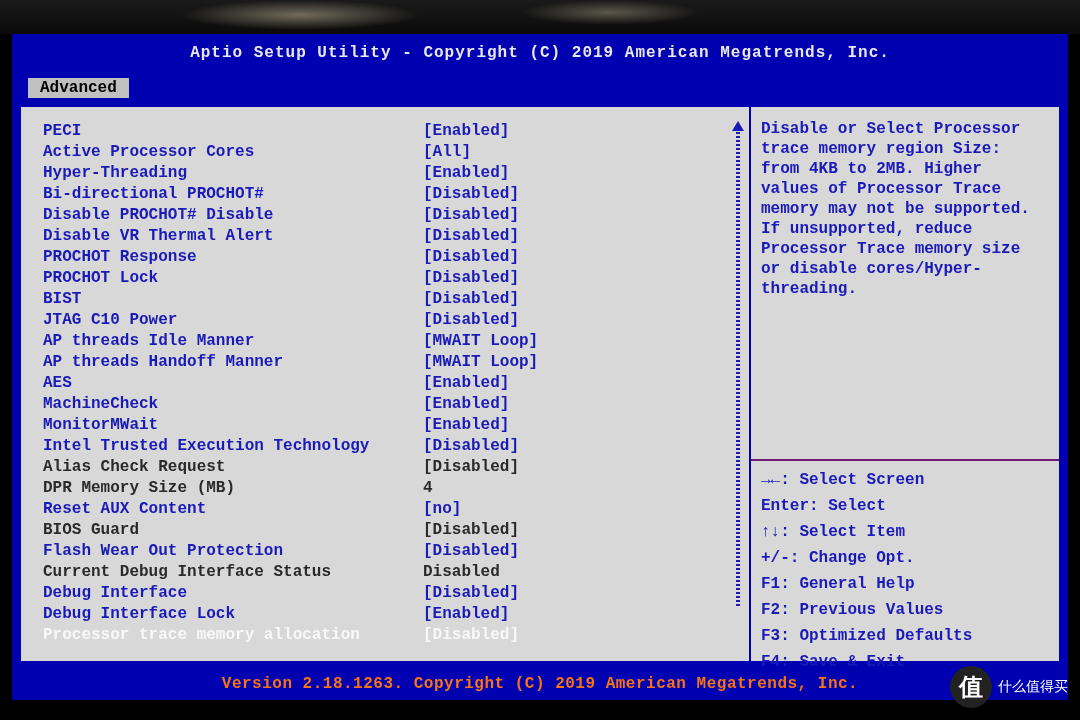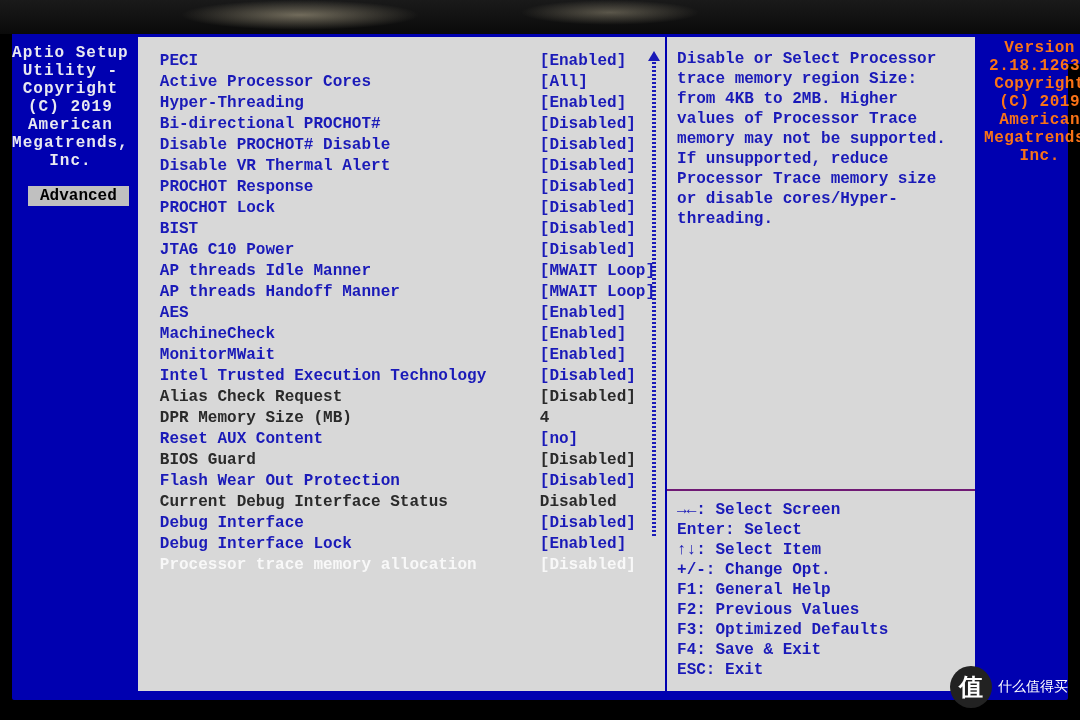--- a/index.html
+++ b/index.html
@@ -19,21 +19,21 @@
     }
     .screen {
       position: absolute;
       top: 34px;
       left: 12px;
       right: 12px;
       bottom: 20px;
       background: #0000b0;
       border-radius: 2px;
       display: flex;
-      flex-direction: row;
+      flex-direction: column;
     }
     .header-bar {
       height: 70px;
       background: #0000b0;
       color: #e8e8f0;
       display: flex;
       flex-direction: column;
     }
     .title-line {
       text-align: center;
@@ -130,21 +130,21 @@
       line-height: 1.25;
       border-bottom: 2px solid #701a75;
       word-break: break-word;
     }
     .keys-box {
       padding: 10px 10px;
       color: #1a1ab8;
       height: 200px;
       display: flex;
       flex-direction: column;
-      gap: 2px;
+      gap: 8px;
     }
     .key-row {
       white-space: nowrap;
     }
     .footer {
       height: 30px;
       background: #0000b0;
       color: #f97316;
       text-align: center;
       padding-top: 5px;

